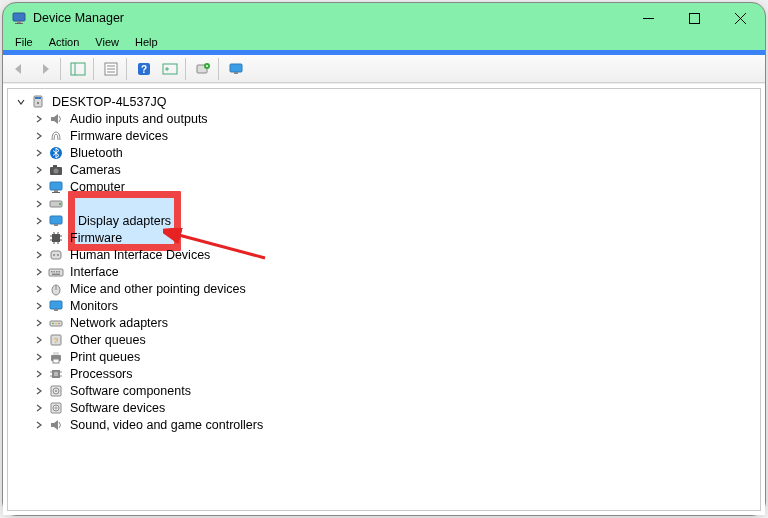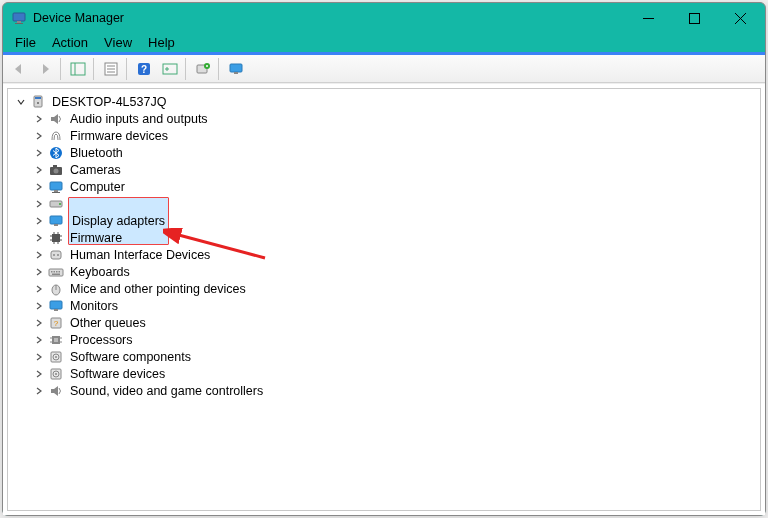--- a/index.html
+++ b/index.html
@@ -9,41 +9,41 @@
     font-family: "Segoe UI", Tahoma, sans-serif;
     font-size: 12px;
     background: #f0f0f0;
     overflow: hidden;
     position: relative;
   }
   .window {
     position: absolute;
     left: 2px; top: 2px;
     width: 764px; height: 514px;
-    background: #14b8a6;
+    background: #86efac;
     border: 1px solid #888;
-    border-radius: 6px;
+    border-radius: 14px;
     display: flex; flex-direction: column;
     box-shadow: 0 2px 10px rgba(0,0,0,0.15);
   }
   .titlebar {
     height: 30px;
     display: flex; align-items: center;
     padding: 0 2px 0 8px;
     font-size: 12.5px;
   }
   .titlebar .app-icon { width: 16px; height: 16px; margin-right: 6px; display:inline-flex; }
   .title-text { flex: 1; color: #000; }
   .win-buttons { display: flex; }
   .win-btn { width: 46px; height: 30px; display:flex; align-items:center; justify-content:center; color:#000; }
   .win-btn svg { width: 11px; height: 11px; }
   .menubar {
     height: 22px; display: flex; align-items: center;
-    padding: 0 4px; font-size: 13px;
-    border-bottom: 3px solid #3b82f6;
+    padding: 0 4px; font-size: 11px;
+    border-bottom: 5px solid #3b82f6;
   }
   .menu-item { padding: 2px 8px; }
   .toolbar {
     height: 28px; display: flex; align-items: center;
     padding: 0 4px; gap: 2px;
     border-bottom: 1px solid #d0d0d0;
     background: linear-gradient(#fbfbfb,#efefef);
   }
   .tb-sep { width:3px; height:22px; border-left:1px solid #c8c8c8; margin:0 1px;}
   .tb-btn {
@@ -79,21 +79,21 @@
   .tree-row.child { padding-left: 24px; }
   .expander {
     width: 14px; height: 14px; display:inline-flex; align-items:center; justify-content:center;
     margin-right: 2px; color:#555;
   }
   .expander svg { width:8px; height:8px; }
   .row-icon { width:16px; height:16px; display:inline-flex; align-items:center; justify-content:center; margin-right:4px; }
   .row-label { padding: 0 2px; }
   .row-label.selected {
     background: #cce8ff;
-    border: 1px solid #ef4444;
+    border: 7px solid #ef4444;
     border-radius: 1px;
     padding: 16px 3px;
   }
   .arrow-annotation {
     position:absolute;
     pointer-events:none;
   }
 </style>
 </head>
 <body>
@@ -356,21 +356,21 @@
             <span class="row-icon">
               <svg viewBox="0 0 16 16">
                 <rect x="1" y="5" width="14" height="7" rx="1" fill="#ddd" stroke="#888"></rect>
                 <rect x="3" y="7" width="1.5" height="1.5" fill="#888"></rect>
                 <rect x="5.5" y="7" width="1.5" height="1.5" fill="#888"></rect>
                 <rect x="8" y="7" width="1.5" height="1.5" fill="#888"></rect>
                 <rect x="10.5" y="7" width="1.5" height="1.5" fill="#888"></rect>
                 <rect x="4" y="9.5" width="8" height="1.5" fill="#888"></rect>
               </svg>
             </span>
-            <span class="row-label">Keyboards</span>
+            <span class="row-label">Interface</span>
           </div>
           <div class="tree-row child">
             <span class="expander">
               <svg viewBox="0 0 8 8">
                 <path d="M2 1 L6 4 L2 7" fill="none" stroke="#555" stroke-width="1.2"></path>
               </svg>
             </span>
             <span class="row-icon">
               <svg viewBox="0 0 16 16">
                 <ellipse cx="8" cy="9" rx="4" ry="5" fill="#ddd" stroke="#888"></ellipse>
@@ -394,25 +394,56 @@
             <span class="row-label">Monitors</span>
           </div>
           <div class="tree-row child">
             <span class="expander">
               <svg viewBox="0 0 8 8">
                 <path d="M2 1 L6 4 L2 7" fill="none" stroke="#555" stroke-width="1.2"></path>
               </svg>
             </span>
             <span class="row-icon">
               <svg viewBox="0 0 16 16">
+                <rect x="2" y="6" width="12" height="5" rx="1" fill="#ddd" stroke="#888"></rect>
+                <circle cx="5" cy="8.5" r="0.8" fill="#3a3"></circle>
+                <circle cx="8" cy="8.5" r="0.8" fill="#fa0"></circle>
+                <circle cx="11" cy="8.5" r="0.8" fill="#888"></circle>
+              </svg>
+            </span>
+            <span class="row-label">Network adapters</span>
+          </div>
+          <div class="tree-row child">
+            <span class="expander">
+              <svg viewBox="0 0 8 8">
+                <path d="M2 1 L6 4 L2 7" fill="none" stroke="#555" stroke-width="1.2"></path>
+              </svg>
+            </span>
+            <span class="row-icon">
+              <svg viewBox="0 0 16 16">
                 <rect x="3" y="3" width="10" height="10" rx="1" fill="#ddd" stroke="#888"></rect>
                 <text x="8" y="11" font-size="8" text-anchor="middle" fill="#d80">?</text>
               </svg>
             </span>
             <span class="row-label">Other queues</span>
+          </div>
+          <div class="tree-row child">
+            <span class="expander">
+              <svg viewBox="0 0 8 8">
+                <path d="M2 1 L6 4 L2 7" fill="none" stroke="#555" stroke-width="1.2"></path>
+              </svg>
+            </span>
+            <span class="row-icon">
+              <svg viewBox="0 0 16 16">
+                <rect x="3" y="6" width="10" height="6" rx="1" fill="#888"></rect>
+                <rect x="5" y="3" width="6" height="3" fill="#ddd"></rect>
+                <rect x="5" y="10" width="6" height="4" fill="#fff" stroke="#888"></rect>
+              </svg>
+            </span>
+            <span class="row-label">Print queues</span>
           </div>
           <div class="tree-row child">
             <span class="expander">
               <svg viewBox="0 0 8 8">
                 <path d="M2 1 L6 4 L2 7" fill="none" stroke="#555" stroke-width="1.2"></path>
               </svg>
             </span>
             <span class="row-icon">
               <svg viewBox="0 0 16 16">
                 <rect x="4" y="4" width="8" height="8" fill="#888"></rect>

